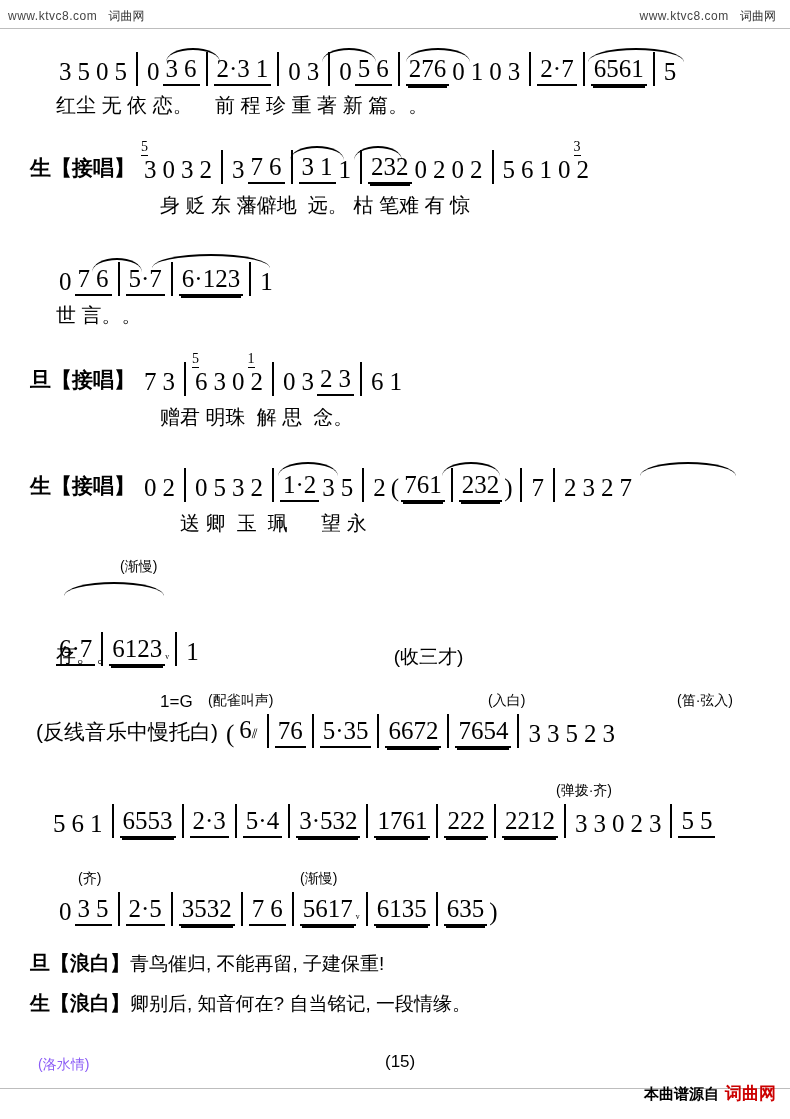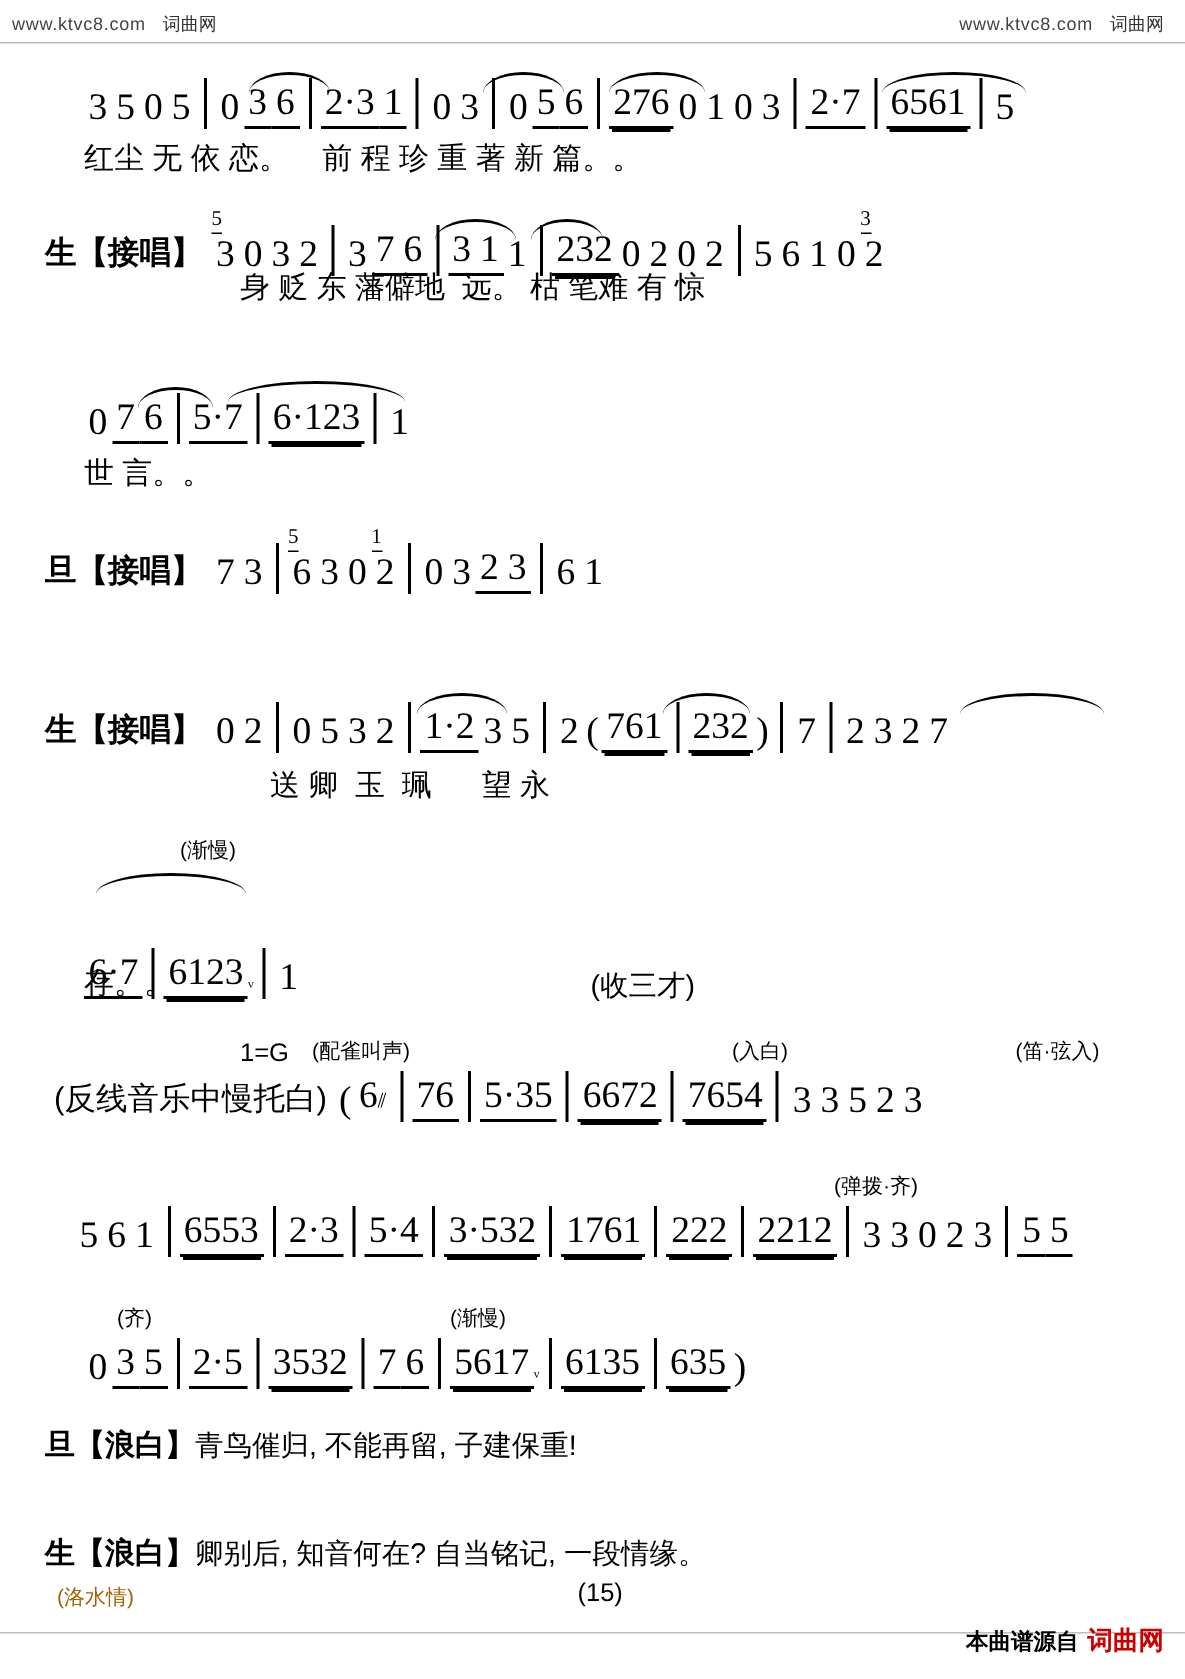--- a/index.html
+++ b/index.html
@@ -143,21 +143,21 @@
     font-size: 20px;
   }
 
   
   .footer-left {
     position: absolute;
     left: 38px;
     top: 1056px;
     font-family: "Liberation Sans", sans-serif;
     font-size: 14px;
-    color: #a16207;
+    color: #8b5cf6;
   }
   .footer-page {
     position: absolute;
     left: 385px;
     top: 1052px;
     font-family: "Liberation Sans", sans-serif;
     font-size: 17px;
   }
   .footer-right {
     position: absolute;
@@ -274,21 +274,21 @@
     <div class="ms nobar">
       <span class="note">5</span>
       <span class="note">6</span>
       <span class="note">1</span>
       <span class="note">0</span>
       <span class="note">2<span class="grace u1">3</span></span>
     </div>
   </div>
   <div class="slur" style="left:290px; top:116px; width:54px;"></div>
   <div class="slur" style="left:354px; top:116px; width:48px;"></div>
-  <div class="lyrics" style="left:160px; top:148px;">身 贬 东 藩僻地  远。 枯 笔难 有 惊</div>
+  <div class="lyrics" style="left:160px; top:162px;">身 贬 东 藩僻地  远。 枯 笔难 有 惊</div>
 
   <div class="line" style="left:56px; top:232px;">
     <div class="ms" style="padding-left:0;">
       <span class="note">0</span>
       <span class="note u1">7</span>
       <span class="note u1">6</span>
     </div>
     <div class="ms">
       <span class="note u1">5·7</span>
     </div>
@@ -319,20 +319,21 @@
       <span class="note">0</span>
       <span class="note">3</span>
       <span class="note u1">2</span>
       <span class="note u1">3</span>
     </div>
     <div class="ms nobar">
       <span class="note">6</span>
       <span class="note">1</span>
     </div>
   </div>
+  <div class="lyrics" style="left:160px; top:374px;">赠君 明珠  解 思  念。</div>
 
   <div class="line" style="left:30px; top:438px;">
     <div class="role">生【接唱】</div>
     <div class="ms">
       <span class="note">0</span>
       <span class="note">2</span>
     </div>
     <div class="ms">
       <span class="note">0</span>
       <span class="note">5</span>
@@ -486,21 +487,21 @@
       <span class="note u2">635</span>
       <span class="paren">)</span>
     </div>
   </div>
 
 </div>
 
 <div class="spoken" style="left:30px; top:950px;">
   <span class="role-s">旦【浪白】</span><span>青鸟催归, 不能再留, 子建保重!</span>
 </div>
-<div class="spoken" style="left:30px; top:990px;margin-top:32px;">
+<div class="spoken" style="left:30px; top:990px;">
   <span class="role-s">生【浪白】</span><span>卿别后, 知音何在? 自当铭记, 一段情缘。</span>
 </div>
 
 <div class="footer-left">(洛水情)</div>
 <div class="footer-page">(15)</div>
 <div class="rule-bottom"></div>
 <div class="footer-right">
   <span>本曲谱源自</span><span class="brand">词曲网</span>
 </div>
 

